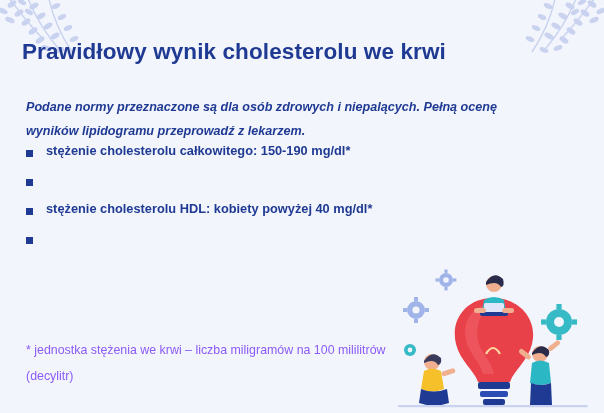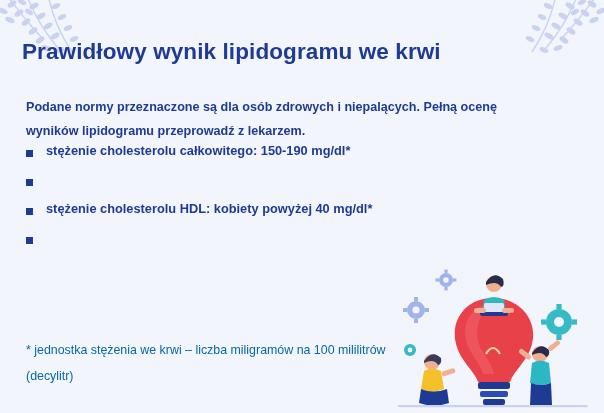--- a/index.html
+++ b/index.html
@@ -46,20 +46,21 @@
 
   .intro {
     position: absolute;
     left: 26px;
     top: 82px;
     width: 520px;
     font-size: 12.6px;
     font-weight: bold;
     color: #1f3a93;
     line-height: 1.95;
+    font-style: italic;
   }
 
   .bullets {
     position: absolute;
     left: 26px;
     top: 143px;
     width: 540px;
   }
   .bullet-row {
     display: flex;
@@ -80,21 +81,21 @@
     color: #1f3a93;
     line-height: 1.2;
   }
 
   .footnote {
     position: absolute;
     left: 26px;
     top: 318px;
     width: 400px;
     font-size: 12.4px;
-    color: #0369a1;
+    color: #8b5cf6;
     line-height: 2.1;
     margin-top: 19px;
   }
 
   
   .illustration {
     position: absolute;
     right: 6px;
     bottom: 0;
     width: 210px;
@@ -160,21 +161,21 @@
         <ellipse cx="56" cy="6" rx="4.6" ry="2.4" transform="rotate(-25 56 6)"></ellipse>
         <ellipse cx="62" cy="17" rx="4.6" ry="2.4" transform="rotate(-25 62 17)"></ellipse>
         <ellipse cx="68" cy="28" rx="4.6" ry="2.4" transform="rotate(-25 68 28)"></ellipse>
         <ellipse cx="74" cy="39" rx="4.6" ry="2.4" transform="rotate(-25 74 39)"></ellipse>
         <ellipse cx="46" cy="48" rx="4.6" ry="2.4" transform="rotate(20 46 48)"></ellipse>
         <ellipse cx="60" cy="50" rx="4.6" ry="2.4" transform="rotate(-20 60 50)"></ellipse>
       </g>
     </g>
   </svg>
 
-  <h1 class="title">Prawidłowy wynik lipidogramu we krwi</h1>
+  <h1 class="title">Prawidłowy wynik cholesterolu we krwi</h1>
 
   <p class="intro">Podane normy przeznaczone są dla osób zdrowych i niepalących. Pełną ocenę wyników lipidogramu przeprowadź z lekarzem.</p>
 
   <div class="bullets">
     <div class="bullet-row">
       <span class="bullet-marker"></span>
       <span class="bullet-text">stężenie cholesterolu całkowitego: 150-190 mg/dl*</span>
     </div>
     <div class="bullet-row">
       <span class="bullet-marker"></span>

